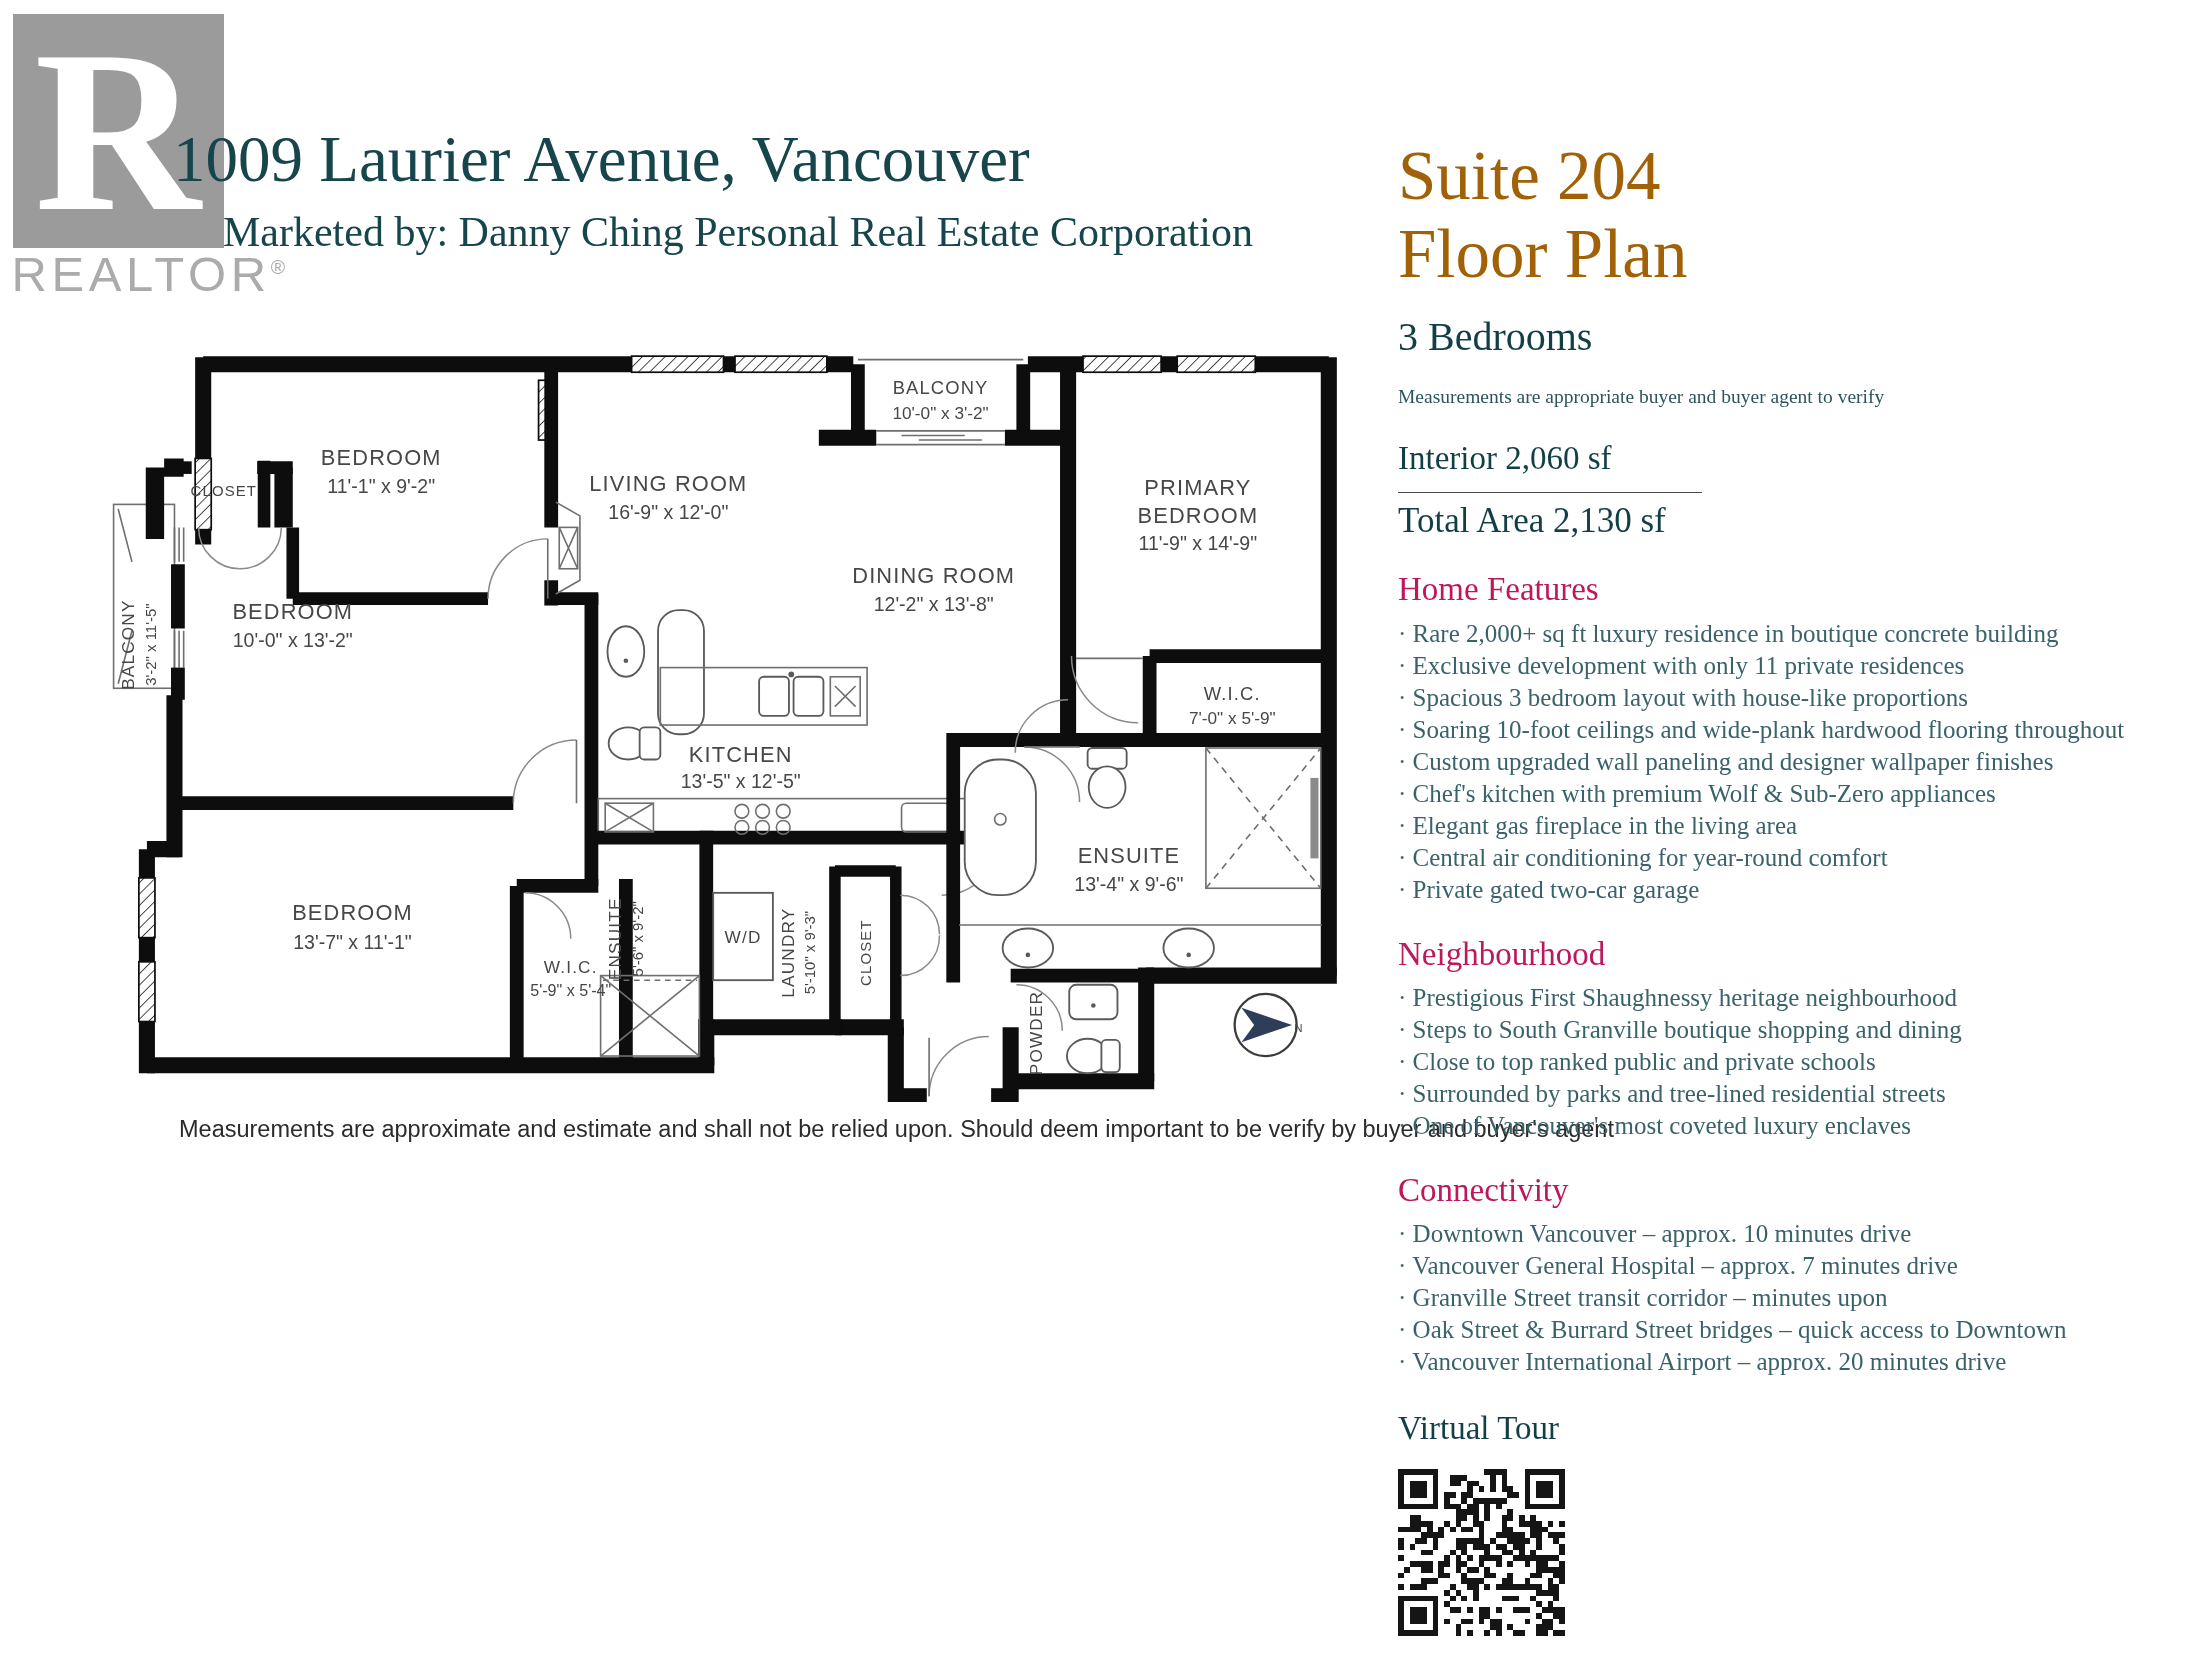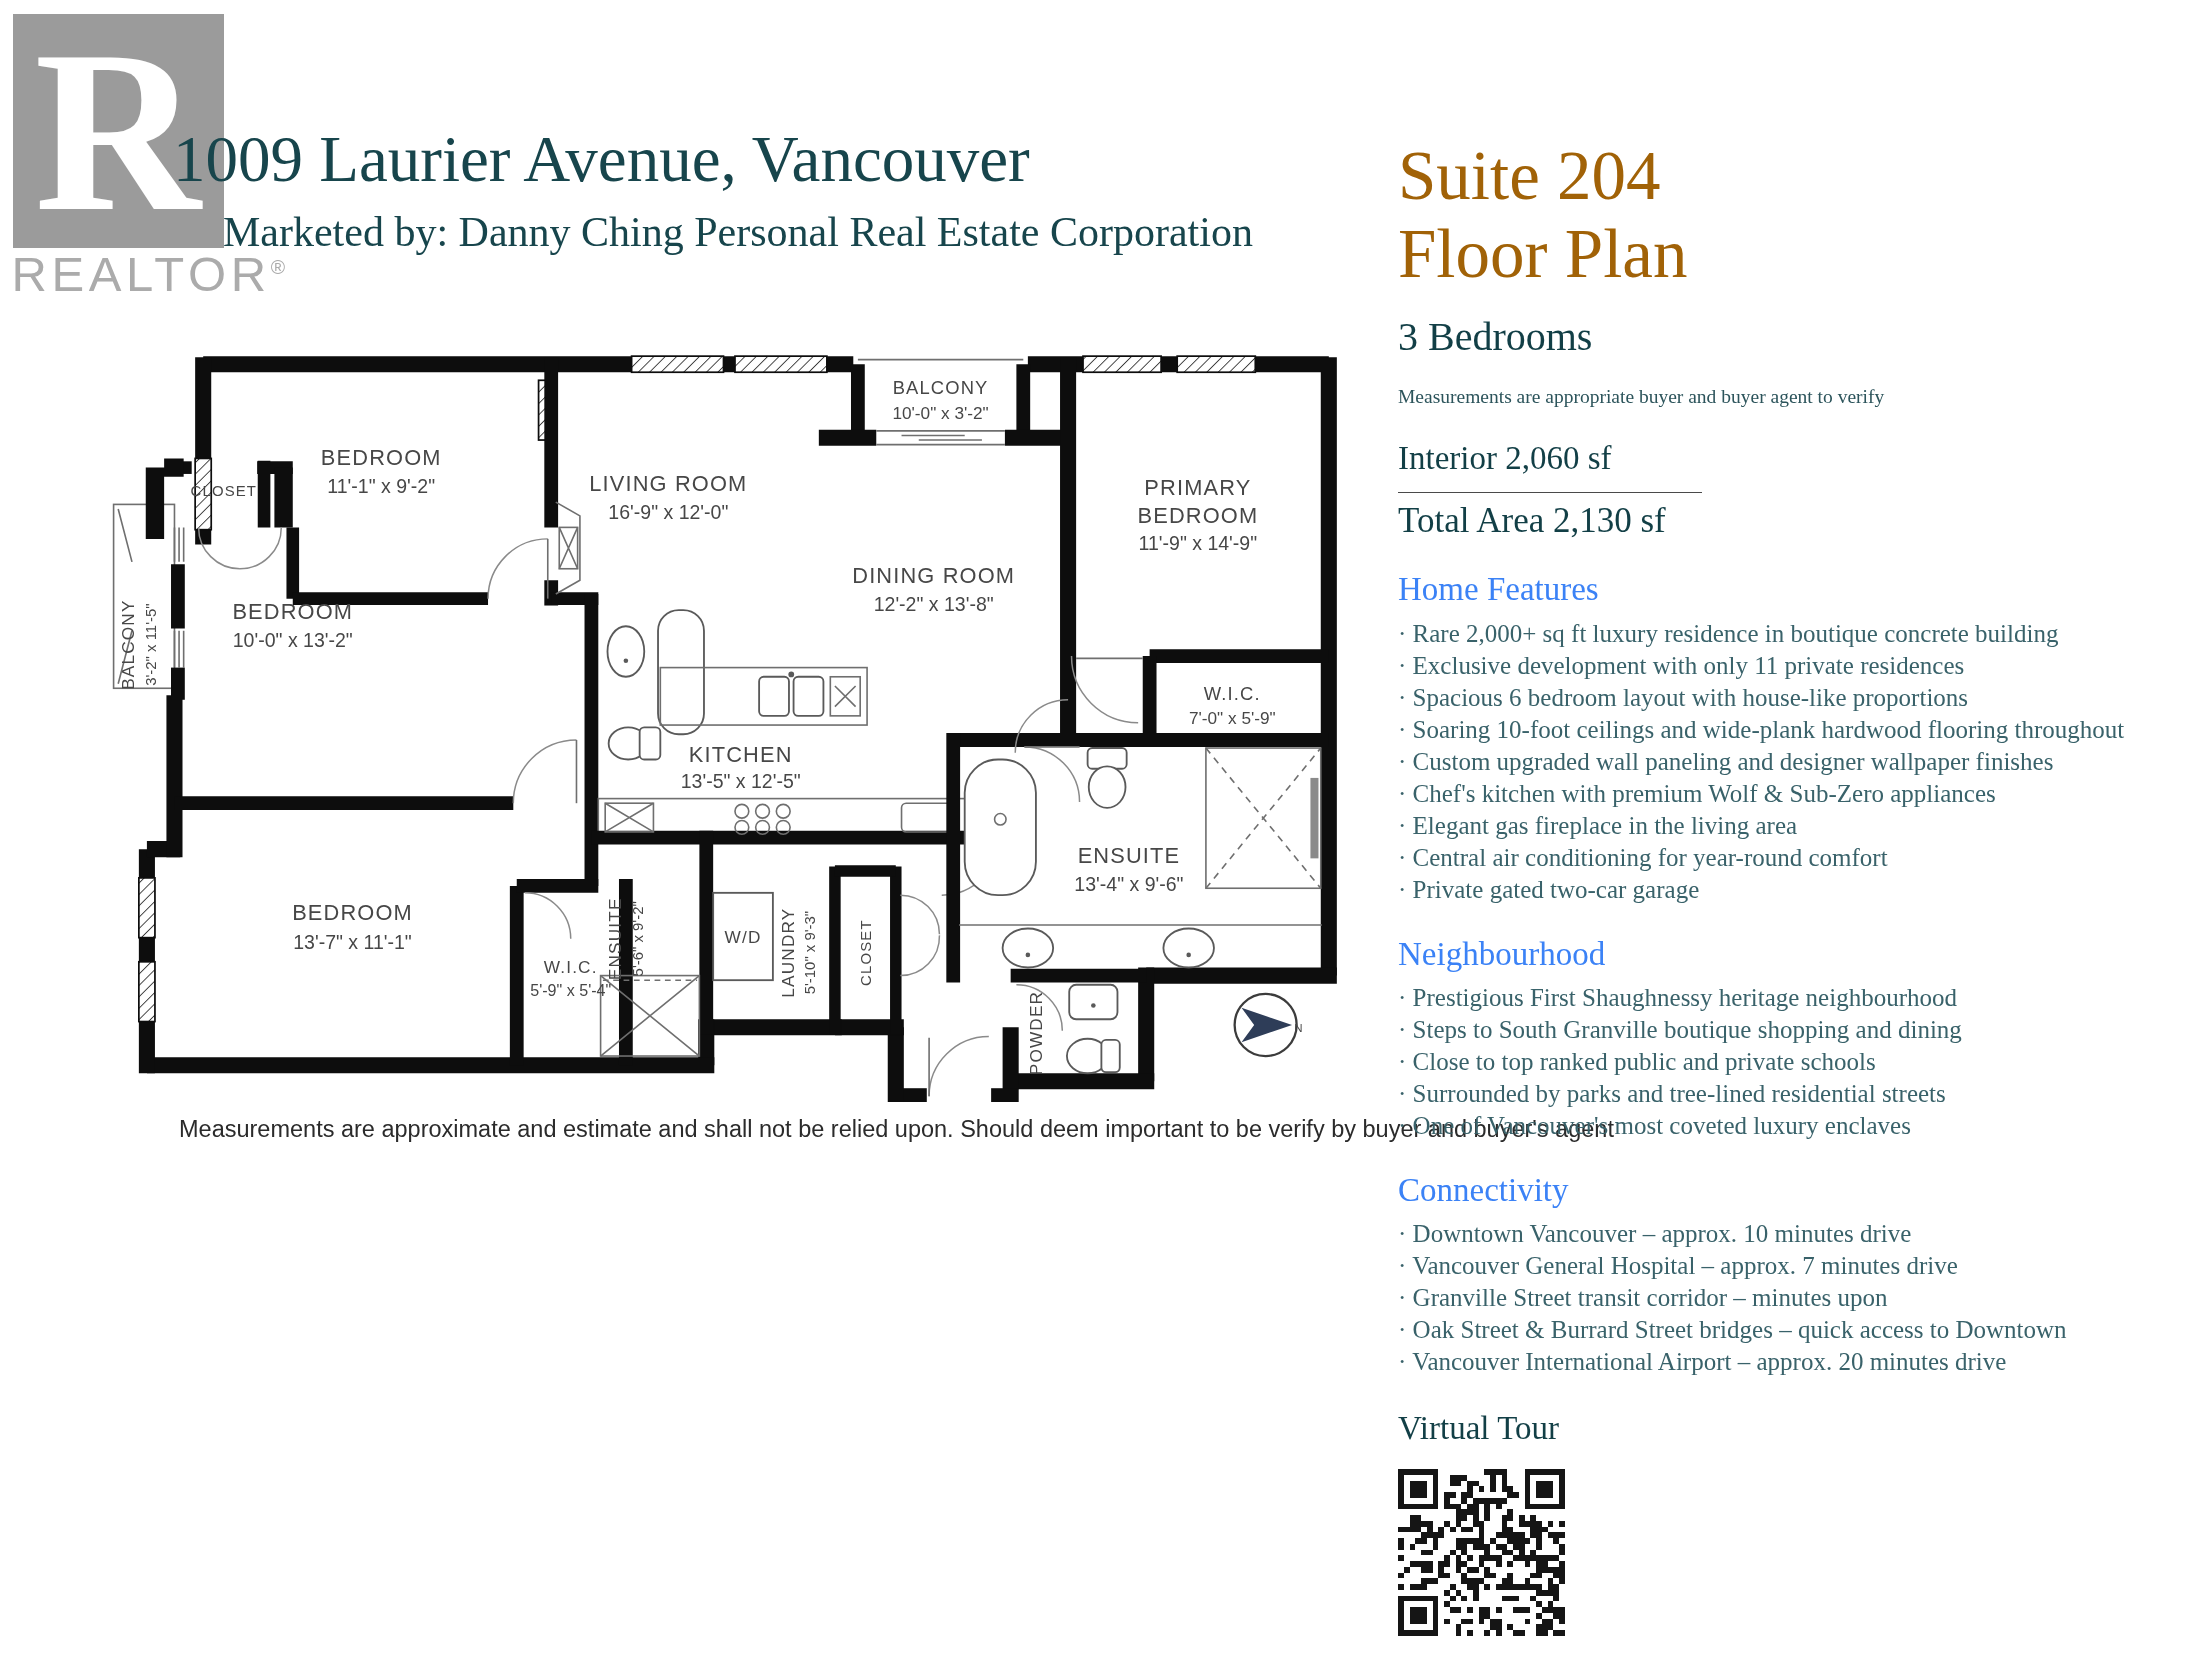--- a/index.html
+++ b/index.html
@@ -15,21 +15,21 @@
   #main-title{position:absolute;left:173px;top:122px;font-size:65px;color:#17454c;white-space:nowrap;}
   #sub-title{position:absolute;left:223px;top:208px;font-size:42px;color:#17454c;white-space:nowrap;}
   
   #sidebar{position:absolute;left:1398px;top:137px;width:781px;}
   .suite-line{font-size:69px;line-height:78px;font-weight:400;color:#a16207;}
   #bedrooms{font-size:40px;line-height:57px;margin-top:15px;color:#123f46;}
   #note{font-size:19.5px;margin-top:20.7px;color:#2c545b;}
   #area-block{margin-top:26.4px;font-size:33px;line-height:48px;color:#123f46;}
   #divider{width:304px;border:none;border-top:1.7px solid #4a4a4a;margin:10.3px 0 8px 0;}
   #total-line{font-size:35px;color:#123f46;}
-  .sec-head{font-size:33px;color:#3b82f6;margin-top:30px;margin-bottom:9.2px;}
+  .sec-head{font-size:33px;color:#be185d;margin-top:30px;margin-bottom:9.2px;}
   ul.feat{list-style:none;margin:0;padding:0;font-size:25px;line-height:32px;color:#39626a;}
   ul.feat li::before{content:"· ";}
   #vt-head{font-size:33px;color:#123f46;margin-top:32px;}
   #qr{margin-top:22px;}
   
   #plan{position:absolute;left:109px;top:355px;width:1229px;height:747px;}
   #plan-disclaimer{position:absolute;left:164px;top:1116px;font-family:"Liberation Sans",sans-serif;
         font-size:23.5px;color:#2b2b2b;white-space:nowrap;margin-left:15px;}
   
   .rname{font-family:"Liberation Sans",sans-serif;font-size:19px;fill:#474747;letter-spacing:1px;text-anchor:middle;}
@@ -258,21 +258,21 @@
     <div id="area-block">
       <div>Interior 2,060 sf</div>
     </div>
     <hr id="divider">
     <div id="total-line">Total Area 2,130 sf</div>
 
     <div class="sec-head">Home Features</div>
     <ul class="feat">
         <li>Rare 2,000+ sq ft luxury residence in boutique concrete building</li>
         <li>Exclusive development with only 11 private residences</li>
-        <li>Spacious 6 bedroom layout with house-like proportions</li>
+        <li>Spacious 3 bedroom layout with house-like proportions</li>
         <li>Soaring 10-foot ceilings and wide-plank hardwood flooring throughout</li>
         <li>Custom upgraded wall paneling and designer wallpaper finishes</li>
         <li>Chef's kitchen with premium Wolf &amp; Sub-Zero appliances</li>
         <li>Elegant gas fireplace in the living area</li>
         <li>Central air conditioning for year-round comfort</li>
         <li>Private gated two-car garage</li>
       </ul>
 
     <div class="sec-head">Neighbourhood</div>
     <ul class="feat">

